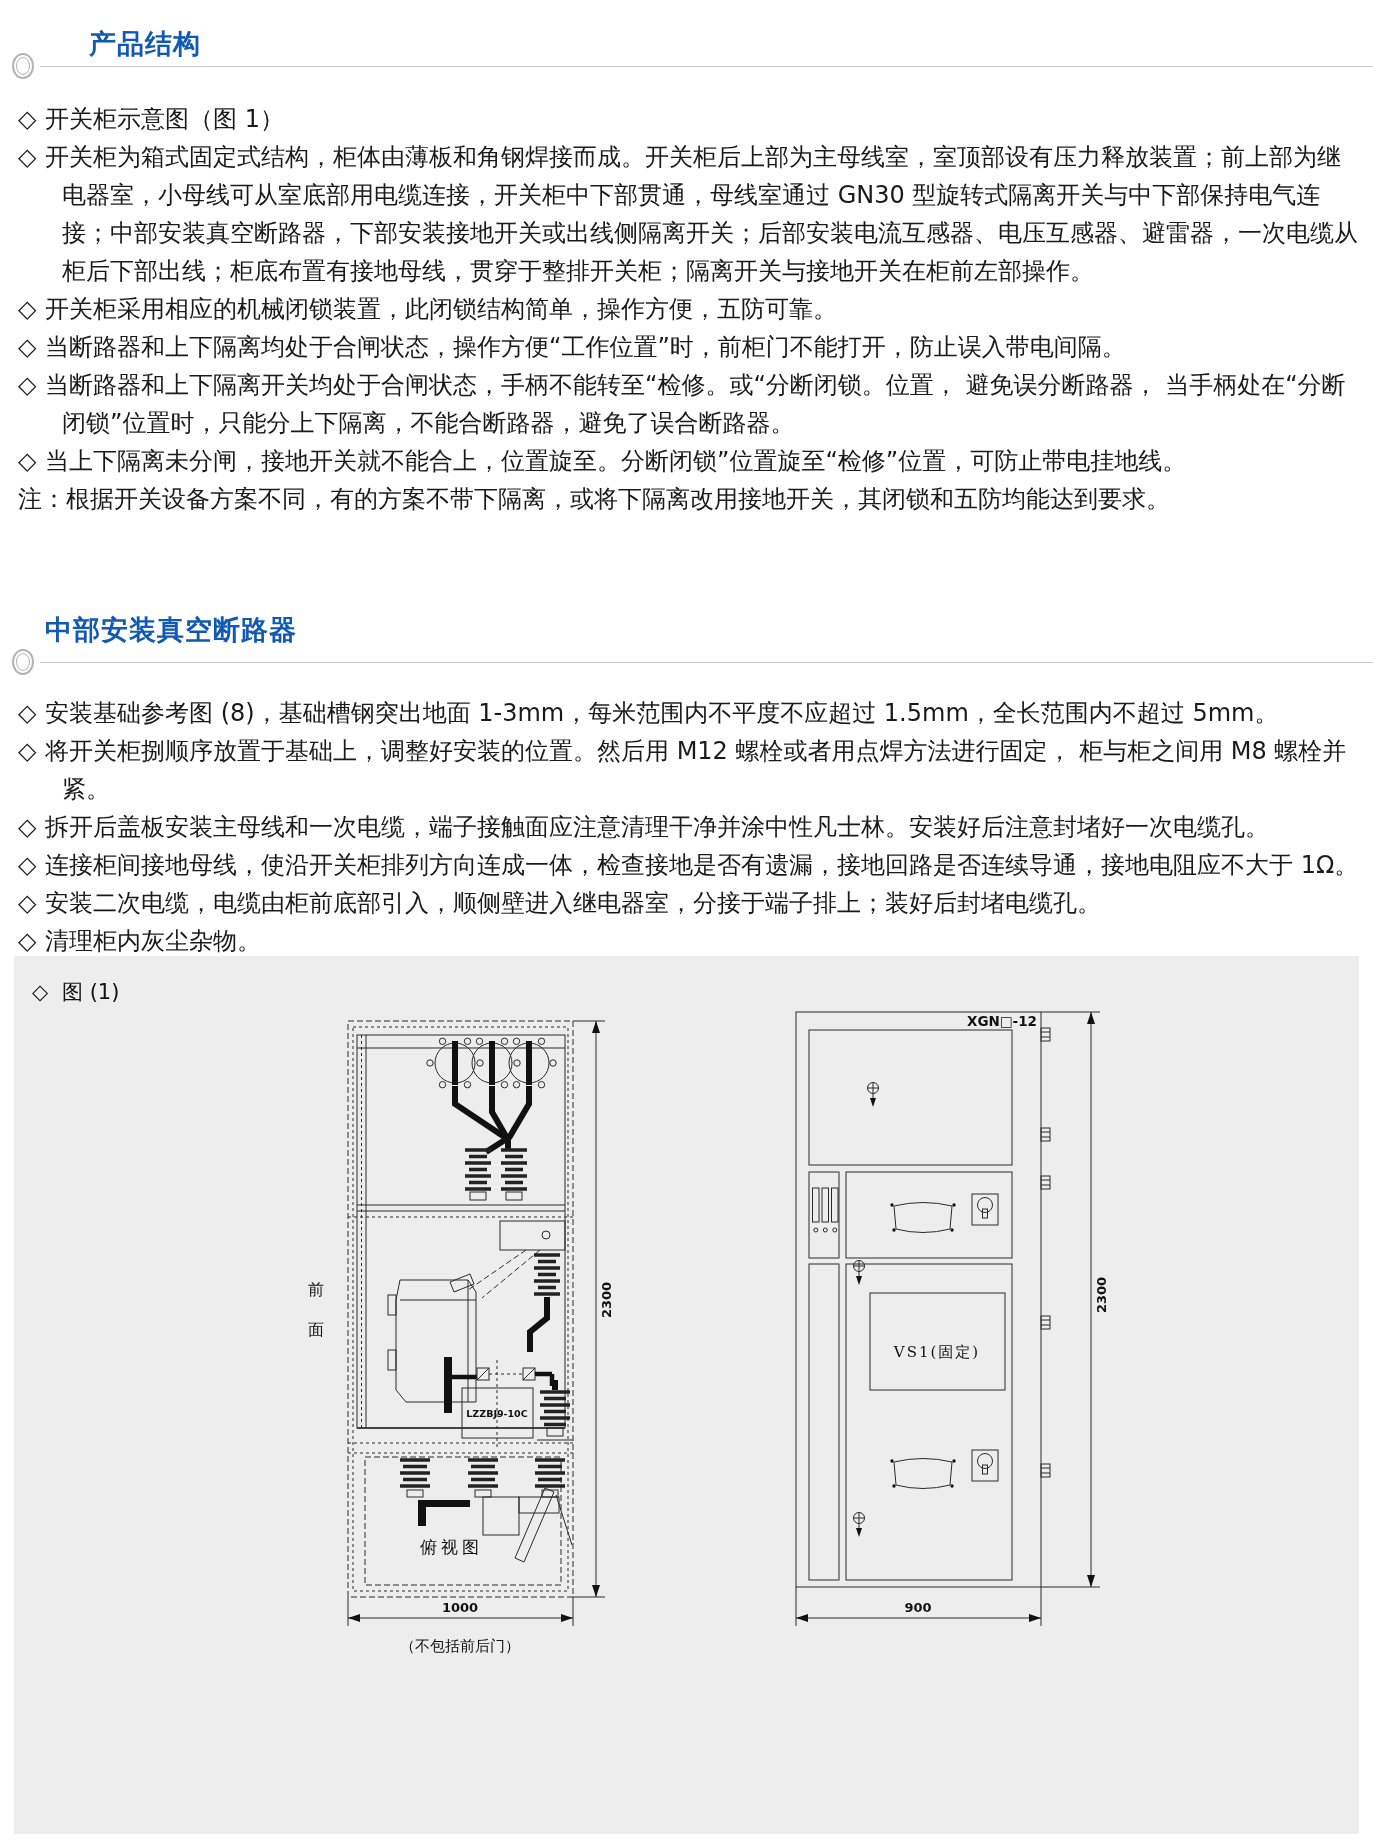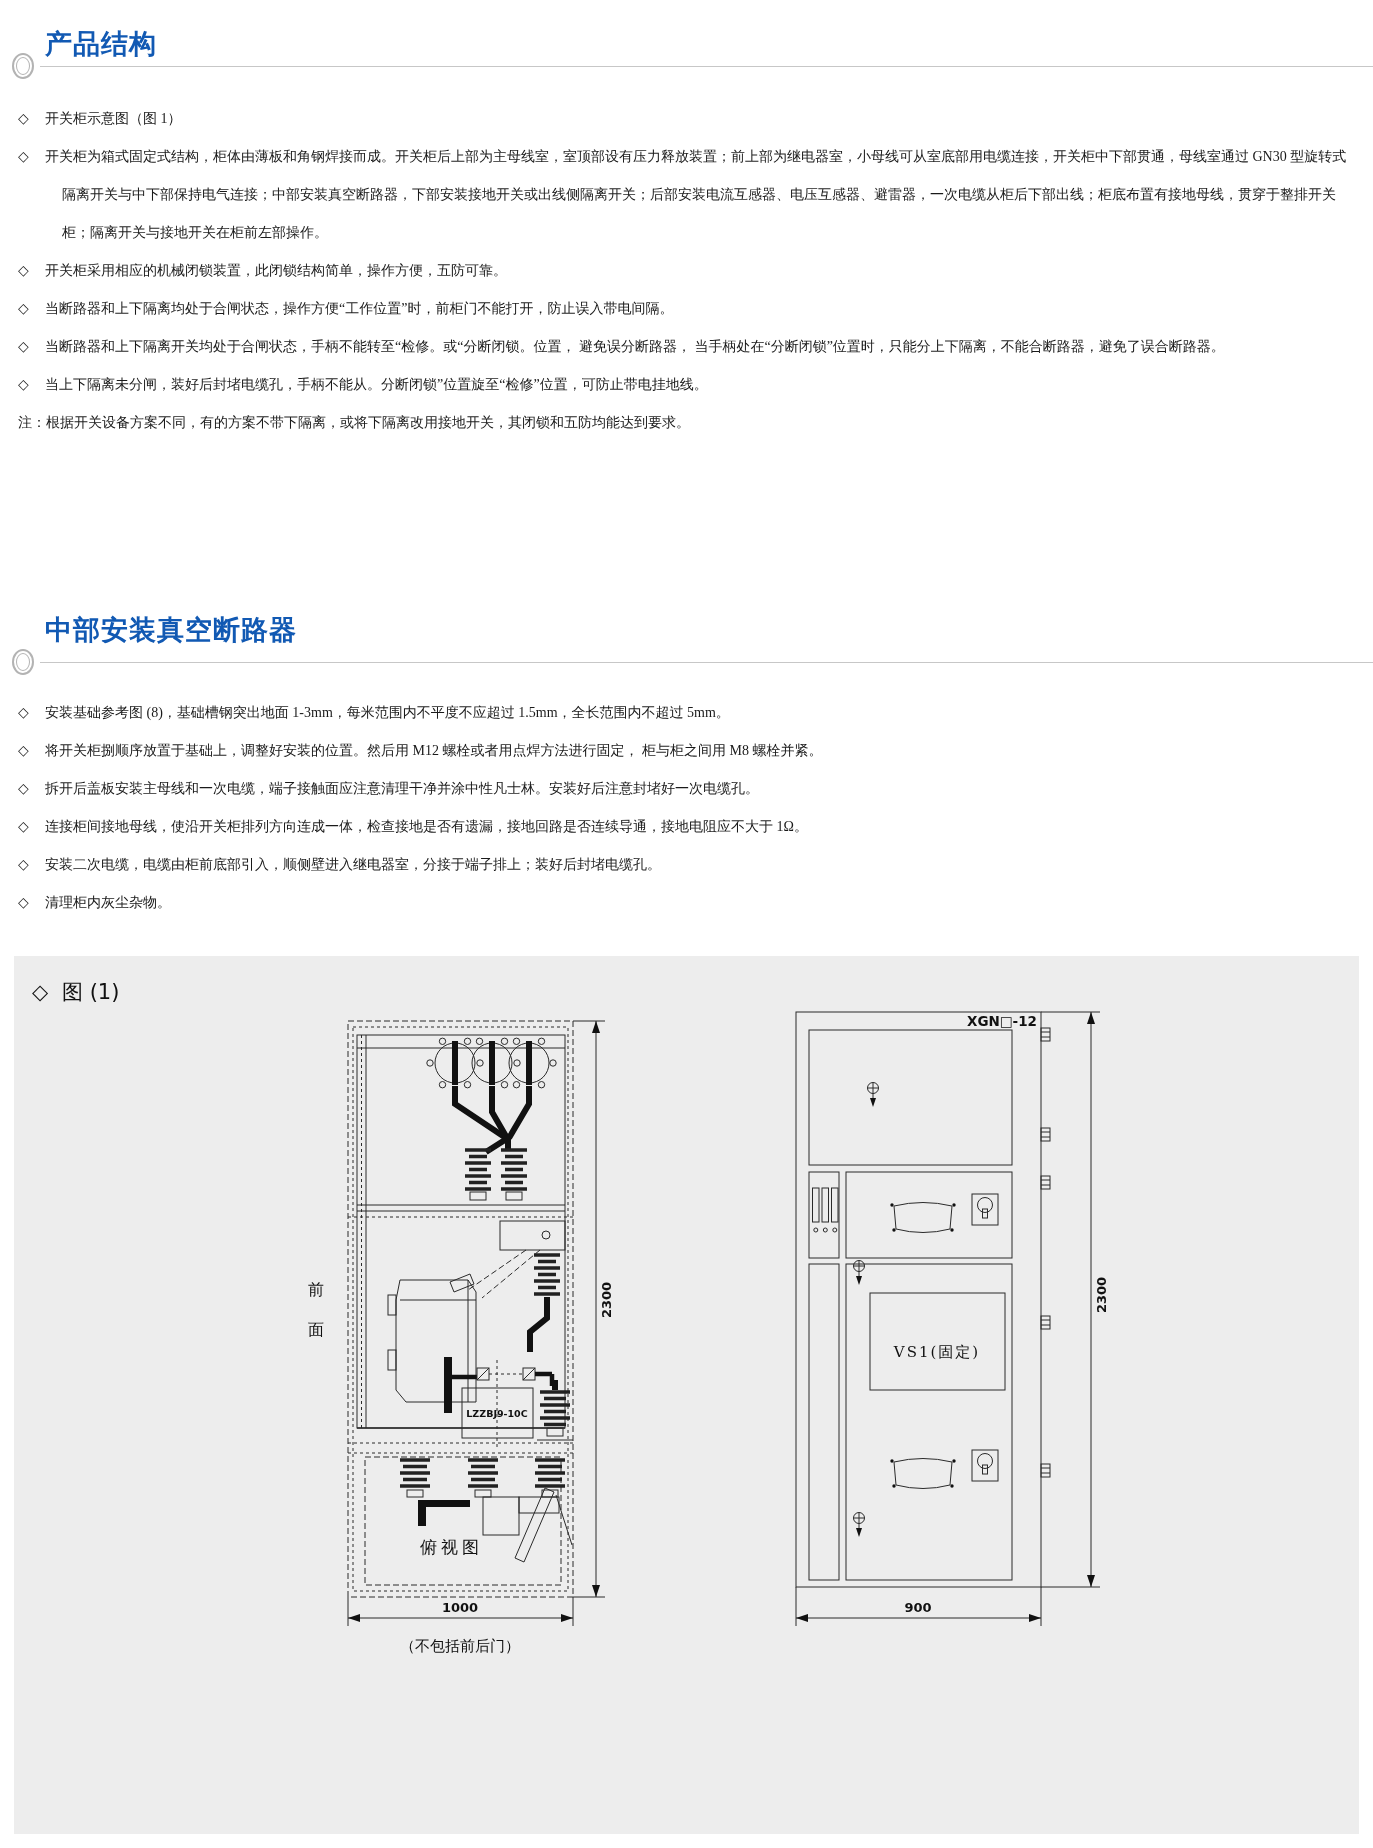--- a/index.html
+++ b/index.html
@@ -14,21 +14,21 @@
   }
   .divider{position:absolute;left:40px;right:0;height:1px;background:#c7c7c7;}
   .ring{
     position:absolute;left:12px;width:22px;height:26px;border:2px solid #b3b3b3;
     border-radius:50%;box-sizing:border-box;background:#fff;
   }
   .ring::after{
     content:"";position:absolute;left:2px;top:2px;right:2px;bottom:2px;
     border:1px solid #b3b3b3;border-radius:50%;
   }
-  .txtblk{position:absolute;left:18px;width:1342px;font-size:14px;line-height:38px;font-family:Liberation Serif, serif;}
+  .txtblk{position:absolute;left:18px;width:1342px;font-size:24px;line-height:38px;}
   .itm{padding-left:44px;text-indent:-44px;}
   .dia{display:inline-block;width:27px;text-indent:0;}
   .note{padding-left:0;}
   .figbox{
     position:absolute;left:14px;top:956px;width:1345px;height:878px;
     background:#ededed;border-radius:0;
   }
   .figlabel{position:absolute;left:18px;top:22px;font-size:21px;color:#111;}
   .figlabel .dia{width:30px;}
   svg{position:absolute;overflow:visible;}
@@ -44,31 +44,31 @@
   .cjk-s{font-size:15px;}
   .cjk-m{font-size:17px;letter-spacing:4px;}
   .cjk-f{font-size:16px;}
   .ctlbl{font-size:9.5px;font-weight:bold;}
   .model{font-size:13.5px;font-weight:bold;}
   .vs1{font-size:15px;font-family:"DejaVu Serif","Liberation Serif",serif;letter-spacing:2px;}
 </style>
 </head>
 <body>
 
-<div class="sec-title" style="top:26px;">产品结构</div>
+<div class="sec-title" style="top:26px;margin-left:44px;">产品结构</div>
 <div class="divider" style="top:66px;"></div>
 <div class="ring" style="top:53px;"></div>
 
 <div class="txtblk" style="top:100px;">
   <div class="itm"><span class="dia">◇</span><span>开关柜示意图（图 1）</span></div>
   <div class="itm"><span class="dia">◇</span><span>开关柜为箱式固定式结构，柜体由薄板和角钢焊接而成。开关柜后上部为主母线室，室顶部设有压力释放装置；前上部为继电器室，小母线可从室底部用电缆连接，开关柜中下部贯通，母线室通过 GN30 型旋转式隔离开关与中下部保持电气连接；中部安装真空断路器，下部安装接地开关或出线侧隔离开关；后部安装电流互感器、电压互感器、避雷器，一次电缆从柜后下部出线；柜底布置有接地母线，贯穿于整排开关柜；隔离开关与接地开关在柜前左部操作。</span></div>
   <div class="itm"><span class="dia">◇</span><span>开关柜采用相应的机械闭锁装置，此闭锁结构简单，操作方便，五防可靠。</span></div>
   <div class="itm"><span class="dia">◇</span><span>当断路器和上下隔离均处于合闸状态，操作方便“工作位置”时，前柜门不能打开，防止误入带电间隔。</span></div>
   <div class="itm"><span class="dia">◇</span><span>当断路器和上下隔离开关均处于合闸状态，手柄不能转至“检修。或“分断闭锁。位置， 避免误分断路器， 当手柄处在“分断闭锁”位置时，只能分上下隔离，不能合断路器，避免了误合断路器。</span></div>
-  <div class="itm"><span class="dia">◇</span><span>当上下隔离未分闸，装好后封堵电缆孔，手柄不能从。分断闭锁”位置旋至“检修”位置，可防止带电挂地线。</span></div>
+  <div class="itm"><span class="dia">◇</span><span>当上下隔离未分闸，接地开关就不能合上，位置旋至。分断闭锁”位置旋至“检修”位置，可防止带电挂地线。</span></div>
   <div class="note">注：根据开关设备方案不同，有的方案不带下隔离，或将下隔离改用接地开关，其闭锁和五防均能达到要求。</div>
 </div>
 
 <div class="sec-title" style="top:612px;">中部安装真空断路器</div>
 <div class="divider" style="top:662px;"></div>
 <div class="ring" style="top:649px;"></div>
 
 <div class="txtblk" style="top:694px;">
   <div class="itm"><span class="dia">◇</span><span>安装基础参考图 (8)，基础槽钢突出地面 1-3mm，每米范围内不平度不应超过 1.5mm，全长范围内不超过 5mm。</span></div>
   <div class="itm"><span class="dia">◇</span><span>将开关柜捌顺序放置于基础上，调整好安装的位置。然后用 M12 螺栓或者用点焊方法进行固定， 柜与柜之间用 M8 螺栓并紧。</span></div>

